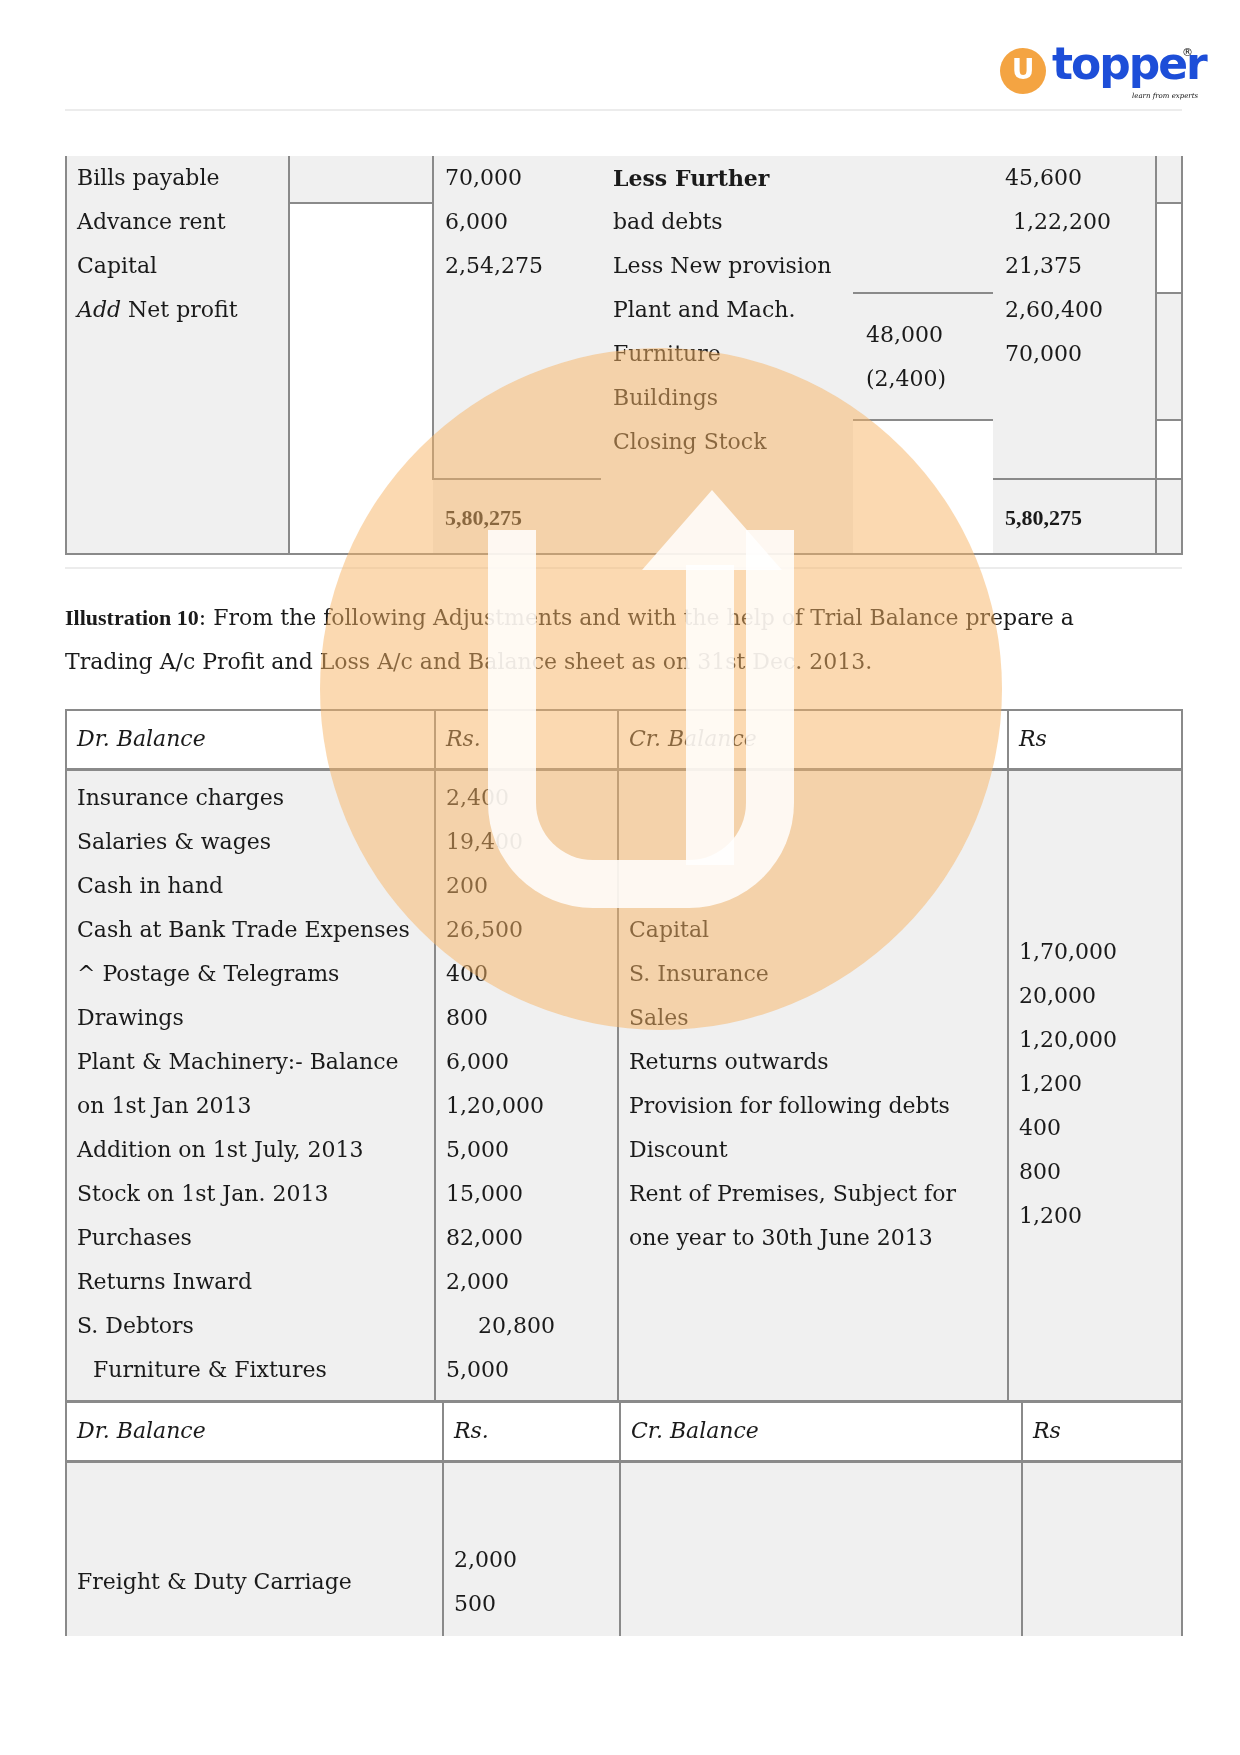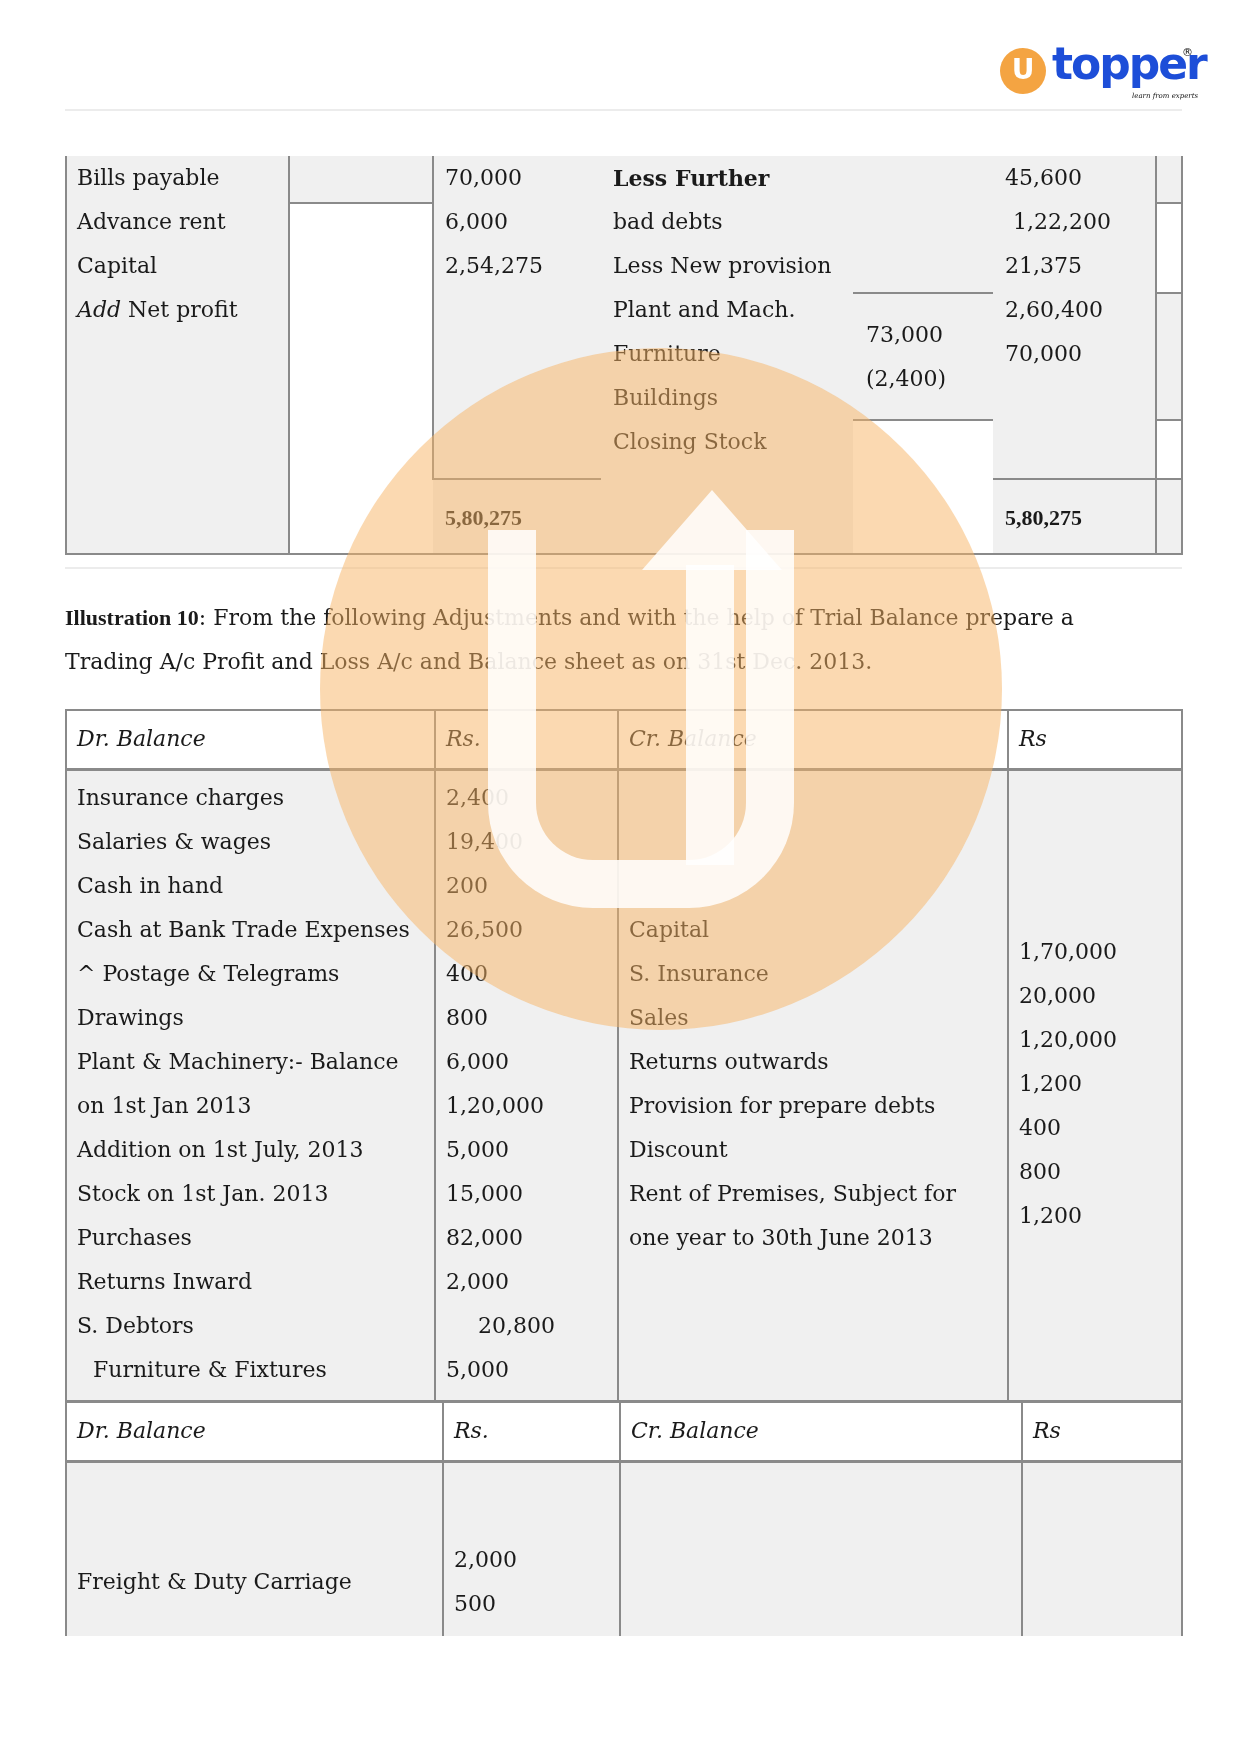--- a/index.html
+++ b/index.html
@@ -72,21 +72,21 @@
   <div class="t bold" style="left:445px;top:496px;">5,80,275</div>
 
   <div class="t" style="left:613px;top:156px;font-weight:bold;">Less Further</div>
   <div class="t" style="left:613px;top:200px;">bad debts</div>
   <div class="t" style="left:613px;top:244px;">Less New provision</div>
   <div class="t" style="left:613px;top:288px;">Plant and Mach.</div>
   <div class="t" style="left:613px;top:332px;">Furniture</div>
   <div class="t" style="left:613px;top:376px;">Buildings</div>
   <div class="t" style="left:613px;top:420px;">Closing Stock</div>
 
-  <div class="t" style="left:866px;top:313px;">73,000</div>
+  <div class="t" style="left:866px;top:313px;">48,000</div>
   <div class="t" style="left:866px;top:357px;">(2,400)</div>
 
   <div class="t" style="left:1005px;top:156px;">45,600</div>
   <div class="t" style="left:1005px;top:200px;margin-left:8px;">1,22,200</div>
   <div class="t" style="left:1005px;top:244px;">21,375</div>
   <div class="t" style="left:1005px;top:288px;">2,60,400</div>
   <div class="t" style="left:1005px;top:332px;">70,000</div>
   <div class="t bold" style="left:1005px;top:496px;">5,80,275</div>
 </div>
 
@@ -139,21 +139,21 @@
   <div class="t" style="left:446px;top:1260px;">2,000</div>
   <div class="t" style="left:77px;top:1304px;">S. Debtors</div>
   <div class="t" style="left:446px;top:1304px;margin-left:32px;">20,800</div>
   <div class="t" style="left:77px;top:1348px;margin-left:16px;">Furniture &amp; Fixtures</div>
   <div class="t" style="left:446px;top:1348px;">5,000</div>
 
   <div class="t" style="left:629px;top:908px;">Capital</div>
   <div class="t" style="left:629px;top:952px;">S. Insurance</div>
   <div class="t" style="left:629px;top:996px;">Sales</div>
   <div class="t" style="left:629px;top:1040px;">Returns outwards</div>
-  <div class="t" style="left:629px;top:1084px;">Provision for prepare debts</div>
+  <div class="t" style="left:629px;top:1084px;">Provision for following debts</div>
   <div class="t" style="left:629px;top:1128px;">Discount</div>
   <div class="t" style="left:629px;top:1172px;">Rent of Premises, Subject for</div>
   <div class="t" style="left:629px;top:1216px;">one year to 30th June 2013</div>
 
   <div class="t" style="left:1019px;top:930px;">1,70,000</div>
   <div class="t" style="left:1019px;top:974px;">20,000</div>
   <div class="t" style="left:1019px;top:1018px;">1,20,000</div>
   <div class="t" style="left:1019px;top:1062px;">1,200</div>
   <div class="t" style="left:1019px;top:1106px;">400</div>
   <div class="t" style="left:1019px;top:1150px;">800</div>

